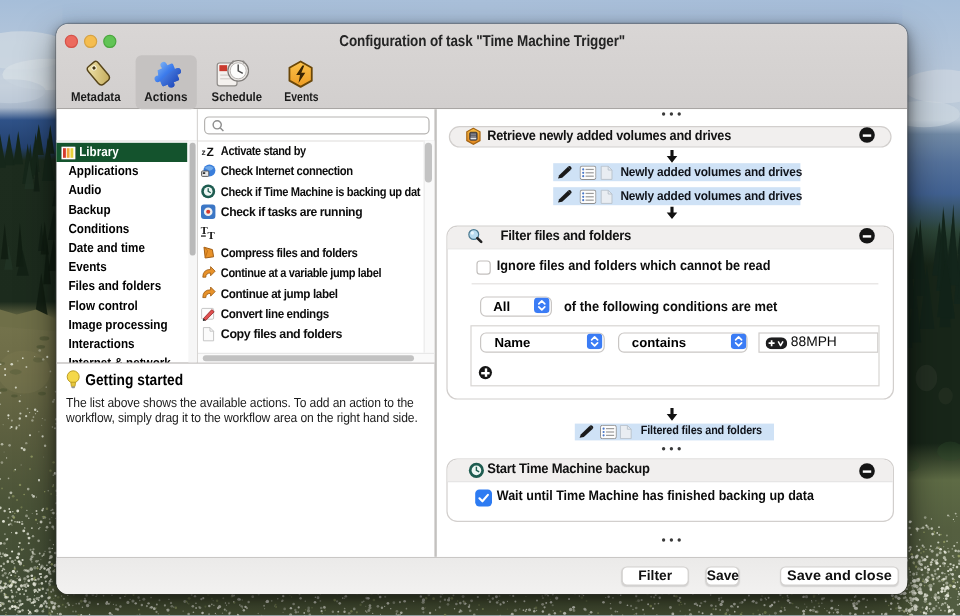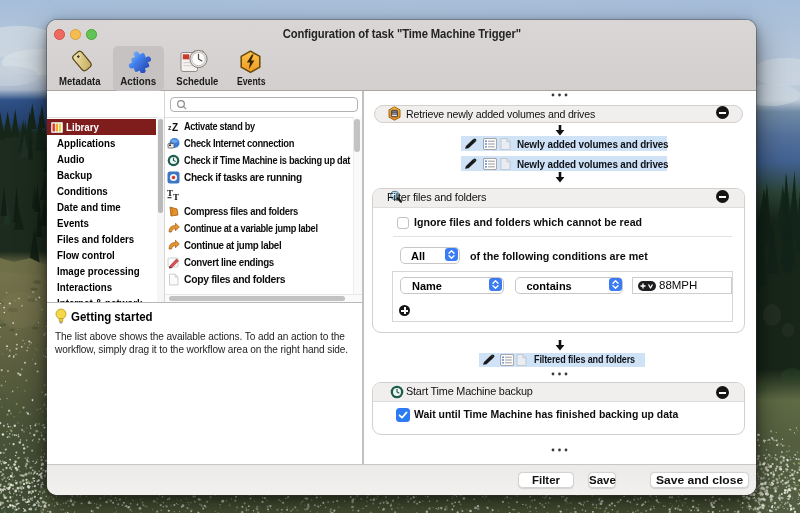--- a/index.html
+++ b/index.html
@@ -10,31 +10,31 @@
   #wall{position:absolute;left:0;top:0;width:800px;height:513px;}
   #window{position:absolute;left:47px;top:20px;width:709px;height:475px;border-radius:10px;background:#fff;box-shadow:0 0 0 1px rgba(60,60,60,.35), 0 14px 30px rgba(0,0,0,.5), 0 3px 10px rgba(0,0,0,.4);}
   #toolbar{position:absolute;left:47px;top:20px;width:709px;height:71px;border-radius:10px 10px 0 0;background:linear-gradient(#d9d6d5,#d2cfce);border-bottom:1px solid #a9a6a4;box-sizing:border-box;}
   .tl{position:absolute;width:8.5px;height:8.5px;border-radius:50%;top:29.2px;}
   #title{position:absolute;left:47px;top:26px;width:709px;text-align:center;font-size:13px;font-weight:bold;color:#242424;letter-spacing:-0.1px;}
   #actsel{position:absolute;left:113px;top:46px;width:51px;height:45px;background:#c5c2c1;border-radius:5px;}
   .tblabel{position:absolute;font-size:10.5px;font-weight:600;color:#1a1a1a;text-align:center;top:75px;}
   
   #searchbox{position:absolute;left:170px;top:97px;width:188px;height:15px;border:1px solid #b5b3b1;border-radius:4px;background:#fff;box-sizing:border-box;}
   .catrow{position:absolute;left:47px;width:109px;height:16px;font-size:11px;font-weight:600;color:#000;line-height:16px;padding-left:10px;box-sizing:border-box;white-space:nowrap;}
-  #librow{background:#7f1d1d;color:#fff;padding-left:19px;}
+  #librow{background:#14532d;color:#fff;padding-left:19px;}
   .actrow{position:absolute;left:167px;width:186px;height:17px;font-size:10.5px;font-weight:600;color:#0d0d0d;line-height:17px;white-space:nowrap;overflow:hidden;letter-spacing:-0.35px;}
   .actrow .ic{display:inline-block;width:13px;height:13px;vertical-align:-3px;margin-right:4px;}
   .thumb{position:absolute;background:#c2c2c2;border-radius:4px;}
   
   #gs-title{position:absolute;left:71px;top:309px;font-size:13px;font-weight:bold;color:#000;}
   #gs-text{position:absolute;left:55px;top:330px;font-size:11px;font-weight:500;color:#1c1c1c;line-height:12.8px;white-space:nowrap;letter-spacing:-0.1px;}
   .blockhead{position:absolute;left:374px;width:369px;height:18px;background:#f1efee;border:1px solid #d2cfcd;border-radius:9px;box-sizing:border-box;}
   .bigblock{position:absolute;left:372px;width:373px;background:#fff;border:1px solid #d2cfcd;border-radius:9px;box-sizing:border-box;}
   .bightop{position:absolute;left:0;top:0;right:0;height:18px;background:#f1efee;border-bottom:1px solid #ddd;border-radius:8px 8px 0 0;}
-  .bhtext{position:absolute;font-size:11.5px;font-weight:normal;color:#111;top:3px;white-space:nowrap;letter-spacing:-0.2px;}
+  .bhtext{position:absolute;font-size:11.5px;font-weight:bold;color:#111;top:3px;white-space:nowrap;letter-spacing:-0.2px;}
   .minus{position:absolute;width:13px;height:13px;border-radius:50%;background:#151515;}
   .minus:after{content:"";position:absolute;left:3px;top:5.5px;width:7px;height:2px;background:#fff;}
   .plus{position:absolute;width:11px;height:11px;border-radius:50%;background:#151515;}
   .plus:after{content:"";position:absolute;left:2px;top:4.5px;width:7px;height:2px;background:#fff;}
   .plus:before{content:"";position:absolute;left:4.5px;top:2px;width:2px;height:7px;background:#fff;}
   .hlrow{position:absolute;background:#cfe2f6;height:15px;}
   .hlrow .txt{font-size:10.5px;font-weight:600;color:#10131a;white-space:nowrap;letter-spacing:-0.15px;}
   .arrow{position:absolute;}
   .popup{position:absolute;background:#fff;border:1px solid #c9c6c4;border-radius:5px;box-sizing:border-box;font-size:11px;font-weight:600;color:#000;}
   .cb{position:absolute;width:12px;height:12px;border:1px solid #c3c0be;border-radius:3px;background:#fff;box-sizing:border-box;}
@@ -1784,21 +1784,21 @@
     <path d="M4.7 0 L7.3 0 L7.3 5 L10.4 5 L6 10.6 L1.6 5 L4.7 5 Z" fill="#111"></path>
   </svg>
 <div class="bigblock" style="top:188px;height:145px;">
     <div class="bightop"></div>
   </div>
 <svg class="abs" style="left:388.5px;top:189.5px;" width="14" height="14" viewBox="0 0 14 14">
     <circle cx="5.8" cy="5.4" r="4.1" fill="#b8dcf0" stroke="#4a788f" stroke-width="1"></circle>
     <circle cx="4.6" cy="4.2" r="1.4" fill="#e8f6fc"></circle>
     <path d="M8.8 8.4 L12 11.6" stroke="#222" stroke-width="2.2" stroke-linecap="round"></path>
   </svg>
-<div class="bhtext" style="left:387px;top:191px;"><span class="sx" style="transform:scaleX(0.95)">Filter files and folders</span></div>
+<div class="bhtext" style="left:417px;top:191px;"><span class="sx" style="transform:scaleX(0.95)">Filter files and folders</span></div>
 <div class="minus" style="left:715.5px;top:190px;"></div>
 <div class="cb" style="left:397px;top:216.5px;"></div>
 <div class="abs" style="left:413.5px;top:216px;font-size:11.5px;font-weight:600;color:#0c0c0c;"><span class="sx" style="transform:scaleX(0.922)">Ignore files and folders which cannot be read</span></div>
 <div class="abs" style="left:392.5px;top:236px;width:339px;height:1px;background:#e4e2e0;"></div>
 <div class="popup" style="left:400px;top:246.5px;width:60px;height:17px;">
     <span style="position:absolute;left:10px;top:2px;"><span class="sx" style="transform:scaleX(1.0)">All</span></span>
   </div>
 <svg class="abs" style="left:444.5px;top:248.3px;" width="13" height="13" viewBox="0 0 13 13">
     <rect width="13" height="13" rx="3.2" fill="#3b7cf5"></rect>
     <path d="M4 5.2 L6.5 2.7 L9 5.2" fill="none" stroke="#fff" stroke-width="1.4" stroke-linecap="round" stroke-linejoin="round"></path>

